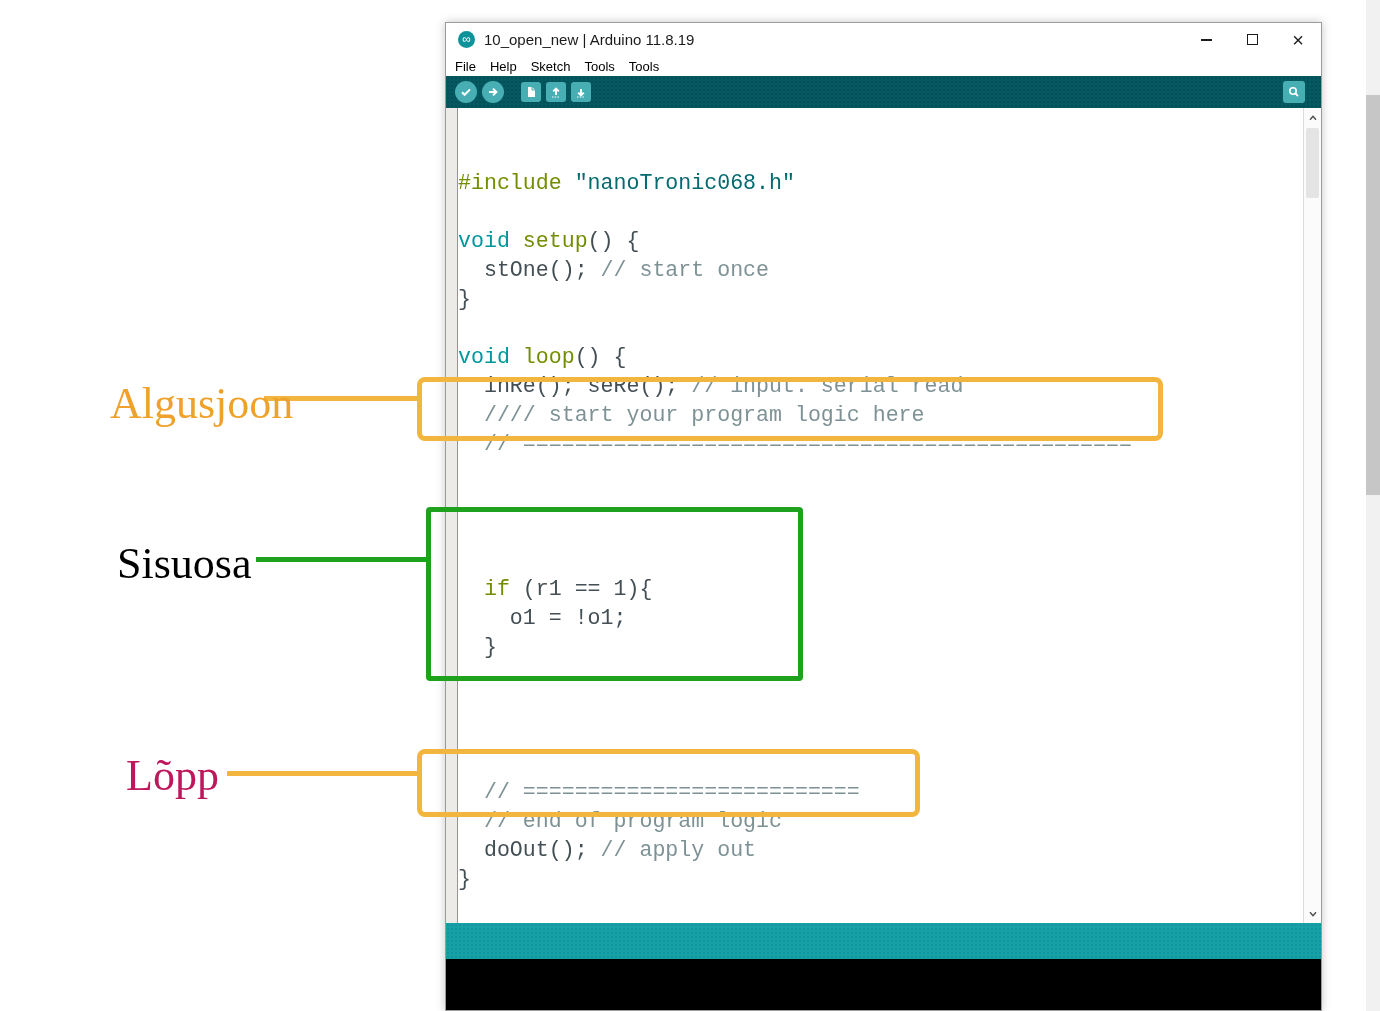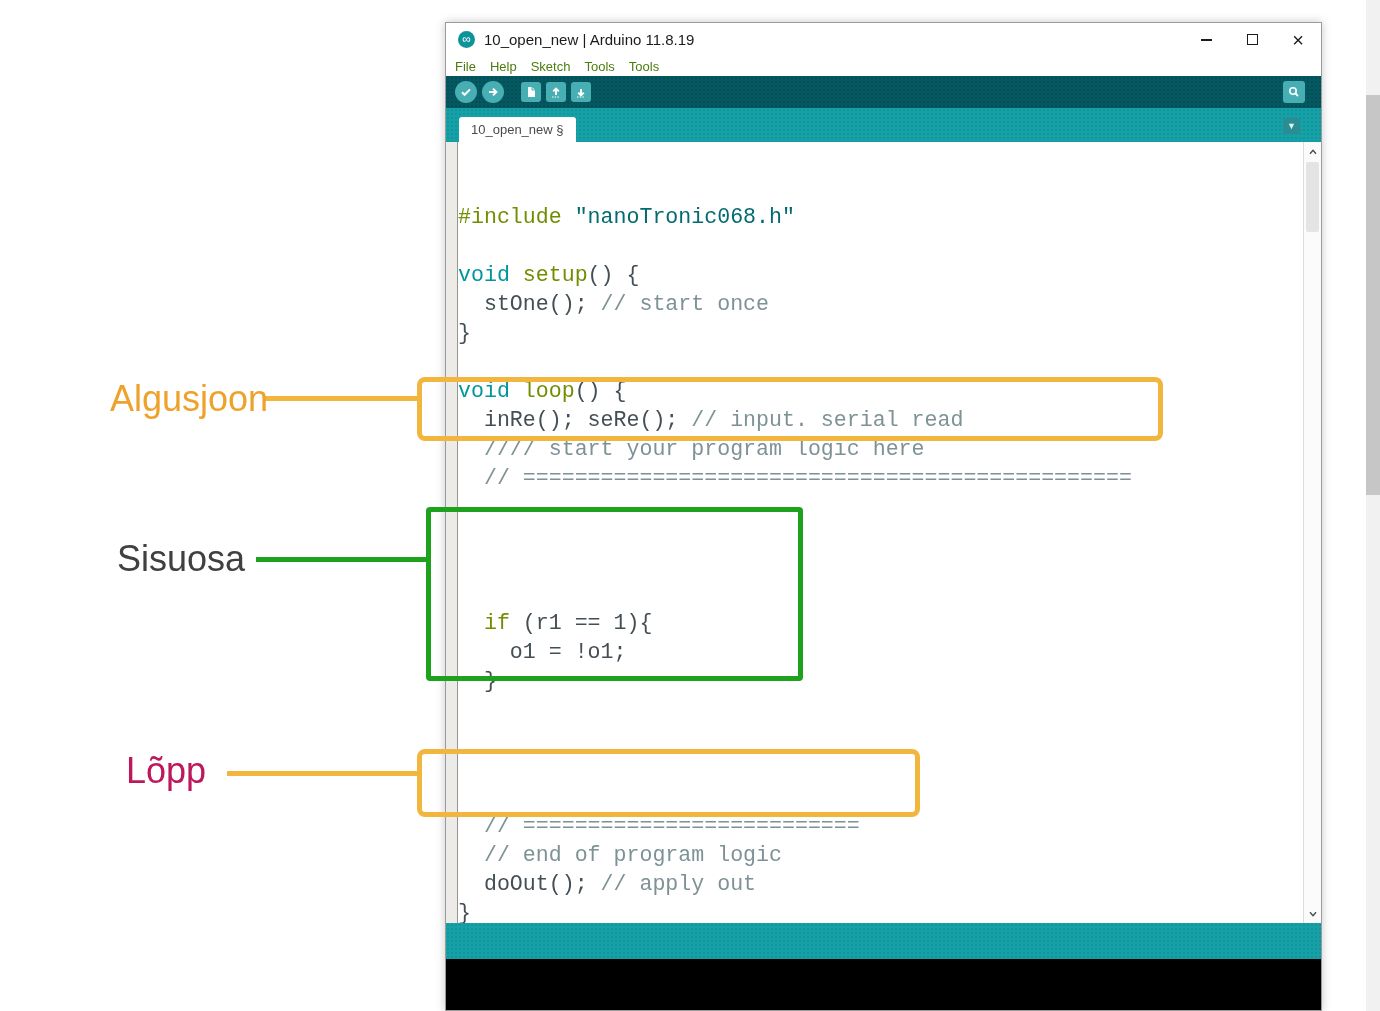--- a/index.html
+++ b/index.html
@@ -14,21 +14,21 @@
   .app-icon{width:17px;height:17px;border-radius:50%;background:#0e939b;color:#fff;
             font-size:12px;line-height:17px;text-align:center;flex:none;}
   .title-text{margin-left:9px;font-size:15px;color:#1b1b1b;white-space:nowrap;}
   .win-controls{margin-left:auto;display:flex;height:33px;}
   .win-btn{width:46px;height:33px;display:flex;align-items:center;justify-content:center;color:#1b1b1b;}
   .glyph-min{display:block;width:11px;height:2px;background:#1b1b1b;}
   .glyph-max{display:block;width:11px;height:11px;border:1.5px solid #1b1b1b;box-sizing:border-box;}
   .glyph-close{font-size:20px;line-height:20px;font-weight:400;}
 
   .menubar{height:20px;display:flex;align-items:center;padding-left:2px;flex:none;}
-  .menu-item{font-size:13px;color:#4d7c0f;padding:0 7px;text-align:right;}
+  .menu-item{font-size:13px;color:#000000;padding:0 7px;text-align:right;}
 
   .toolbar{height:32px;background:#04595f;flex:none;display:flex;align-items:center;
            padding-left:9px;position:relative;
            background-image:radial-gradient(rgba(10,20,80,.18) 1px,transparent 1px);
            background-size:4px 4px;}
   .tbtn{width:22px;height:22px;border-radius:50%;background:#47aeb4;margin-right:5px;
         display:flex;align-items:center;justify-content:center;flex:none;}
   .tbtn.square{border-radius:3px;width:20px;height:20px;}
   .tbtn.gap{margin-left:12px;}
   .serial-btn{position:absolute;right:16px;top:5px;width:22px;height:22px;border-radius:3px;
@@ -55,21 +55,21 @@
   .vs-thumb{position:absolute;left:2px;top:20px;width:13px;height:70px;background:#e4e4e4;border-radius:2px;}
 
   .statusbar{height:36px;background:#16a1a7;flex:none;
              background-image:radial-gradient(rgba(10,60,90,.12) 1px,transparent 1px);
              background-size:4px 4px;}
   .console{height:51px;background:#000;flex:none;}
 
   
   .ann-box{position:absolute;border:5px solid #f2b63e;border-radius:8px;background:transparent;box-sizing:border-box;}
   .ann-line{position:absolute;height:5px;background:#f2b63e;}
-  .ann-label{position:absolute;font-family:Liberation Sans, sans-serif;font-size:36px;color:#efa22b;white-space:nowrap;}
+  .ann-label{position:absolute;font-family:Liberation Serif, serif;font-size:44px;color:#efa22b;white-space:nowrap;}
   #box-algusjoon{left:417px;top:377px;width:746px;height:64px;}
   #line-algusjoon{left:264px;top:396px;width:155px;}
   #label-algusjoon{left:110px;top:378px;}
   #box-sisuosa{left:426px;top:507px;width:377px;height:174px;border-radius:4px;}
   #line-sisuosa{left:256px;top:557px;width:172px;}
   #label-sisuosa{left:117px;top:538px;}
   #box-lopp{left:417px;top:749px;width:503px;height:68px;}
   #line-lopp{left:227px;top:771px;width:192px;}
   #label-lopp{left:126px;top:750px;}
 
@@ -141,24 +141,20 @@
           </svg>
       </div>
       <div class="serial-btn">
         <svg width="14" height="14" viewBox="0 0 14 14">
           <circle cx="6" cy="6" r="3.2" stroke="#fff" stroke-width="1.6" fill="none"></circle>
           <path d="M8.4 8.4L11 11" stroke="#fff" stroke-width="1.8" fill="none"></path>
           </svg>
       </div>
     </div>
 
-    <div class="tabstrip">
-      <div class="tab">10_open_new §</div>
-      <div class="tab-dd">▼</div>
-    </div>
 
     <div class="editor">
       <div class="gutter"></div>
       <div class="code">
         <div><div class="code-line"><span style="color: rgb(114, 142, 0);">#include</span><span style="color: rgb(67, 79, 84);"> </span><span style="color: rgb(3, 106, 112);">"nanoTronic068.h"</span></div><div class="code-line">&nbsp;</div><div class="code-line"><span style="color: rgb(0, 151, 156);">void</span><span style="color: rgb(67, 79, 84);"> </span><span style="color: rgb(114, 142, 0);">setup</span><span style="color: rgb(67, 79, 84);">() {</span></div><div class="code-line"><span style="color: rgb(67, 79, 84);">  stOne(); </span><span style="color: rgb(126, 146, 149);">// start once</span></div><div class="code-line"><span style="color: rgb(67, 79, 84);">}</span></div><div class="code-line">&nbsp;</div><div class="code-line"><span style="color: rgb(0, 151, 156);">void</span><span style="color: rgb(67, 79, 84);"> </span><span style="color: rgb(114, 142, 0);">loop</span><span style="color: rgb(67, 79, 84);">() {</span></div><div class="code-line"><span style="color: rgb(67, 79, 84);">  inRe(); seRe(); </span><span style="color: rgb(126, 146, 149);">// input. serial read</span></div><div class="code-line"><span style="color: rgb(126, 146, 149);">  //// start your program logic here</span></div><div class="code-line"><span style="color: rgb(126, 146, 149);">  // ===============================================</span></div><div class="code-line">&nbsp;</div><div class="code-line">&nbsp;</div><div class="code-line">&nbsp;</div><div class="code-line">&nbsp;</div><div class="code-line"><span style="color: rgb(67, 79, 84);">  </span><span style="color: rgb(114, 142, 0);">if</span><span style="color: rgb(67, 79, 84);"> (r1 == 1){</span></div><div class="code-line"><span style="color: rgb(67, 79, 84);">    o1 = !o1;</span></div><div class="code-line"><span style="color: rgb(67, 79, 84);">  }</span></div><div class="code-line">&nbsp;</div><div class="code-line">&nbsp;</div><div class="code-line">&nbsp;</div><div class="code-line">&nbsp;</div><div class="code-line"><span style="color: rgb(126, 146, 149);">  // ==========================</span></div><div class="code-line"><span style="color: rgb(126, 146, 149);">  // end of program logic</span></div><div class="code-line"><span style="color: rgb(67, 79, 84);">  doOut(); </span><span style="color: rgb(126, 146, 149);">// apply out</span></div><div class="code-line"><span style="color: rgb(67, 79, 84);">}</span></div></div>
       </div>
       <div class="vscroll">
         <div class="vs-thumb"></div>
         <div class="vs-arrow vs-top">
           <svg width="12" height="12" viewBox="0 0 14 14">
@@ -176,21 +172,21 @@
     <div class="statusbar"></div>
     <div class="console"></div>
   </div>
 
   <div class="ann-box" id="box-algusjoon" style="border-color: rgb(242, 182, 62);"></div>
   <div class="ann-line" id="line-algusjoon" style="background: rgb(242, 182, 62);"></div>
   <div class="ann-label" id="label-algusjoon" style="color: rgb(239, 162, 43);">Algusjoon</div>
 
   <div class="ann-box" id="box-sisuosa" style="border-color: rgb(30, 162, 30);"></div>
   <div class="ann-line" id="line-sisuosa" style="background: rgb(30, 162, 30);"></div>
-  <div class="ann-label" id="label-sisuosa" style="color: #404040;">Sisuosa</div>
+  <div class="ann-label" id="label-sisuosa" style="color: #000000;">Sisuosa</div>
 
   <div class="ann-box" id="box-lopp" style="border-color: rgb(242, 182, 62);"></div>
   <div class="ann-line" id="line-lopp" style="background: rgb(242, 182, 62);"></div>
   <div class="ann-label" id="label-lopp" style="color: #be185d;">Lõpp</div>
 
   <div class="page-scrollbar">
     <div class="page-thumb"></div>
   </div>
 </div>
 

